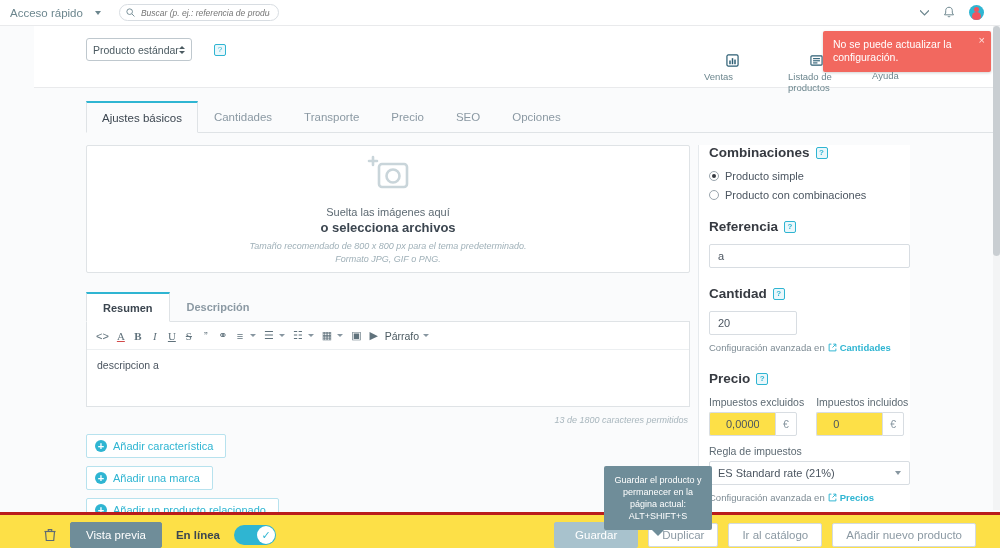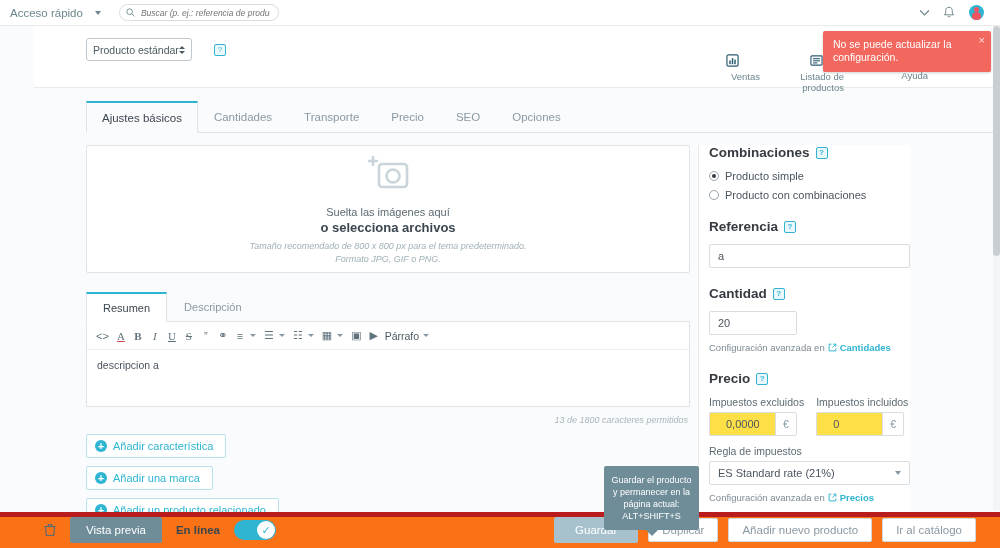--- a/index.html
+++ b/index.html
@@ -143,21 +143,21 @@
     display: inline-block;
     cursor: pointer;
   }
 
   
   .header-tools {
     position: absolute;
     right: 72px; top: 26px;
     display: flex; gap: 28px; align-items: flex-start;
   }
-  .htool { text-align: right; width: 56px; }
+  .htool { text-align: left; width: 56px; }
   .htool .glyph {
     width: 16px; height: 16px; margin: 0 auto 3px auto;
     color: #2b5d73; display: flex; align-items: center; justify-content: center;
   }
   .htool .cap {
     font-size: 9.5px; color: #6c868e; line-height: 11px;
   }
   .circ-help {
     width: 15px; height: 15px; border-radius: 50%;
     background: #2fb5d2; color: #fff;
@@ -244,21 +244,21 @@
   }
   .dz-icon { margin-bottom: 10px; }
   .dz-l1 { font-size: 11px; color: #5d6a73; }
   .dz-l2 { font-size: 13px; color: #3c4650; font-weight: bold; margin-top: 2px; }
   .dz-l3, .dz-l4 {
     font-size: 9px; font-style: italic; color: #9fb0b8; margin-top: 6px;
   }
   .dz-l4 { margin-top: 3px; }
 
   
-  .ed-tabs { display: flex; margin-top: 18px; border-bottom: 1px solid #dfe3e6; }
+  .ed-tabs { display: flex; margin-top: 18px; border-bottom: 1px solid #dfe3e6; font-weight: bold; }
   .ed-tab {
     font-size: 11px; color: #8b99a3;
     padding: 8px 16px 7px 16px;
     border: 1px solid transparent; border-bottom: none;
     position: relative; top: 1px; cursor: pointer;
   }
   .ed-tab.active {
     color: #3c4650; background: #fff;
     border-color: #dfe3e6; border-top: 2px solid #2fb5d2;
     border-bottom: 1px solid #fff;
@@ -381,21 +381,21 @@
   .sel-caret {
     width: 0; height: 0;
     border-left: 3.5px solid transparent; border-right: 3.5px solid transparent;
     border-top: 4px solid #8796a0;
   }
 
   
   .tooltip {
     position: absolute;
     left: 604px; top: 466px;
-    width: 95px;
+    width: 108px;
     background: #6f8d99;
     color: #fff;
     font-size: 9px;
     line-height: 12px;
     text-align: center;
     padding: 8px 7px;
     border-radius: 2px;
     z-index: 70;
   }
   .tooltip::after {
@@ -405,23 +405,23 @@
     border-left: 6px solid transparent;
     border-right: 6px solid transparent;
     border-top: 6px solid #6f8d99;
   }
 
   
   .footer {
     position: absolute;
     left: 0; bottom: 0;
     width: 1000px; height: 36px;
-    background: #f97316;
-    border-top: 5px solid #b91c1c;
-    display: flex; align-items: flex-start;
+    background: #fde047;
+    border-top: 3px solid #b91c1c;
+    display: flex; align-items: flex-end;
     padding: 0 24px 0 44px;
     z-index: 50;
   }
   .f-left { display: flex; align-items: center; gap: 14px; }
   .f-right { margin-left: auto; display: flex; align-items: center; gap: 10px; }
   .trash { color: #5d6a73; cursor: pointer; display: flex; }
   .btn {
     border: 1px solid #d3dade; background: #fff;
     color: #8b99a3; font-size: 11.5px;
     padding: 5px 13px; border-radius: 2px; cursor: pointer;
@@ -721,18 +721,18 @@
       </span>
       <button class="btn preview">Vista previa</button>
       <span class="online-lbl">En línea</span>
       <span class="switch">
         <span class="knob">✓</span>
       </span>
     </div>
     <div class="f-right">
       <button class="btn save">Guardar</button>
       <button class="btn">Duplicar</button>
+      <button class="btn">Ir al catálogo</button>
       <button class="btn">Añadir nuevo producto</button>
-      <button class="btn">Ir al catálogo</button>
     </div>
   </div>
 
 </div>
 
 </body></html>

